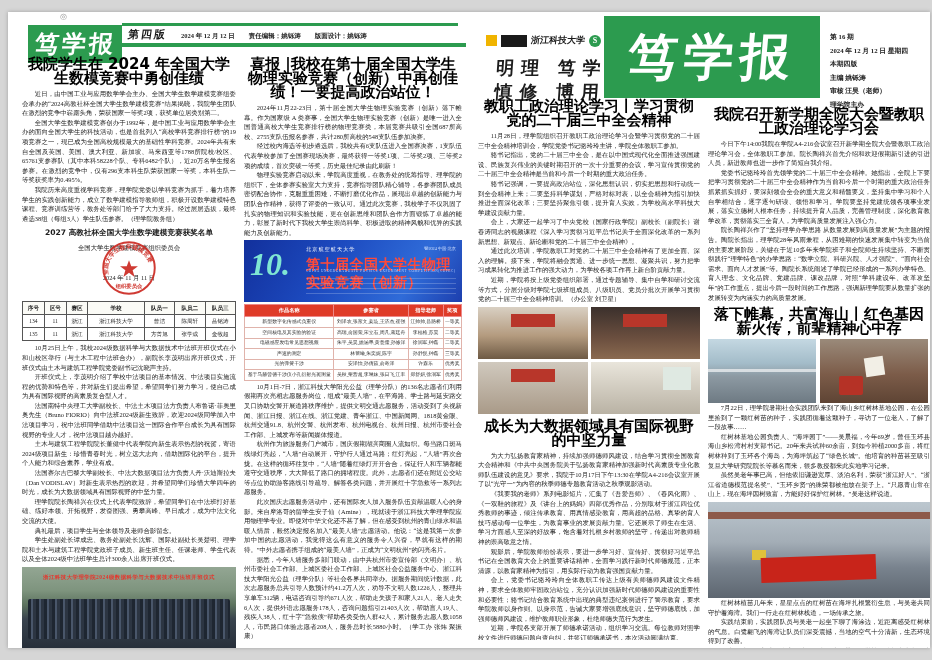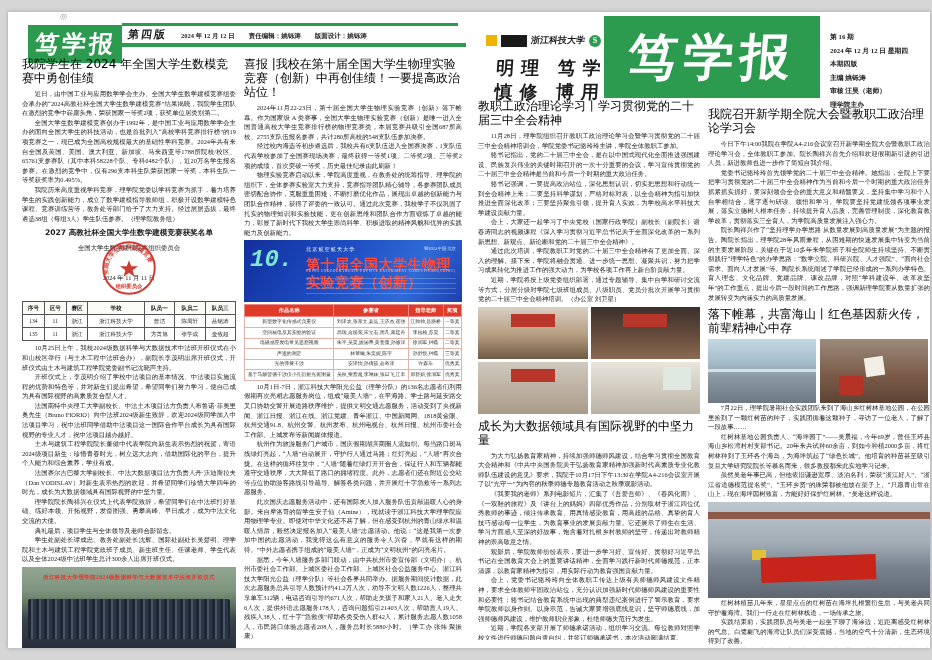--- a/index.html
+++ b/index.html
@@ -4,21 +4,21 @@
 <style>
   * { margin:0; padding:0; box-sizing:border-box; }
   html,body { width:932px; height:660px; }
   body { background:#d6d6d6; font-family:"Liberation Serif", serif; position:relative; overflow:hidden; color:#1c1c1c; }
   .sheet { position:absolute; left:8px; top:12px; width:922px; height:636px; background:#ffffff; box-shadow:0 0 4px rgba(0,0,0,.25); }
   .page-mark { position:absolute; left:52px; top:0px; font-size:8px; color:#999; }
 
   
   .col { position:absolute; overflow:hidden; }
   .paras p { font-size:6.4px; line-height:9.6px; text-align:justify; text-indent:2em; color:#222; }
-  h2.headline { font-family:"DejaVu Sans", sans-serif; font-weight:normal; font-size:12px; line-height:14px; text-align:left; margin:5px 0 4px 0; color:#000; }
+  h2.headline { font-family:"DejaVu Sans", sans-serif; font-weight:bold; font-size:15px; line-height:14px; text-align:center; margin:5px 0 4px 0; color:#000; }
   h3.subhead { font-family:"DejaVu Sans", sans-serif; font-weight:bold; font-size:7.6px; text-align:center; margin:5px 0 2px 0; }
 
   
   .lp-green { position:absolute; left:20px; top:13px; width:94px; height:38px; background:var(--green); display:flex; align-items:center; justify-content:center; }
   .lp-green .t { color:#fff; font-size:24px; font-weight:bold; letter-spacing:3px; transform:skewX(-6deg); font-family:"Liberation Serif", serif; }
   .lp-rule-top { position:absolute; left:114px; top:11px; width:336px; height:3px; background:var(--green); }
   .lp-rule-bot { position:absolute; left:114px; top:31px; width:344px; height:3.5px; background:var(--green); }
   .lp-info { position:absolute; left:120px; top:15px; width:338px; display:flex; align-items:baseline; gap:14px; }
   .lp-info .edition { font-size:11px; font-weight:bold; transform:skewX(-8deg); letter-spacing:2px; }
   .lp-info span.small { font-size:6.5px; font-weight:bold; }
@@ -46,21 +46,21 @@
   table.redtable td { font-size:4.9px; color:#333; text-align:center; padding:1.8px 1px; border:0.5px solid #e0b3ab; line-height:6px; }
 
   
   .award-block { position:relative; height:58px; text-align:center; }
   .award-block .org { font-size:6.4px; padding-top:4px; }
   .award-block .adate { font-size:6.4px; position:absolute; left:0; right:0; top:34px; }
   .seal { position:absolute; left:50%; top:0px; margin-left:-28px; opacity:.92; }
 
   
   .poster { position:relative; width:100%; height:62px; background:linear-gradient(120deg,#12309c 0%, #1d4bc0 40%, #2f6bd8 75%, #1d3fae 100%); overflow:hidden; margin:3px 0 0 0; }
-  .poster .p10 { position:absolute; left:6px; top:6px; font-size:24px; font-weight:bold; font-style:italic; color:#7fe6d3; font-family:Liberation Mono, monospace; }
+  .poster .p10 { position:absolute; left:6px; top:6px; font-size:32px; font-weight:bold; font-style:italic; color:#7fe6d3; font-family:Liberation Serif, serif; }
   .poster .p-univ { position:absolute; left:62px; top:6px; font-size:5.2px; color:#fff; letter-spacing:1px; }
   .poster .p-tag { position:absolute; right:6px; top:6px; font-size:4.2px; color:#cfe0ff; }
   .poster .p-title { position:absolute; left:62px; top:16px; font-size:14px; font-weight:bold; color:#ff4a3a; font-family:"DejaVu Sans", sans-serif; letter-spacing:.5px; }
   .poster .p-sub { position:absolute; left:62px; top:29px; font-size:3.4px; color:#bcd3ff; letter-spacing:.6px; }
   .poster .p-bars { position:absolute; left:62px; top:38px; width:150px; height:18px; background:repeating-linear-gradient(180deg, rgba(255,255,255,.35) 0 1px, transparent 1px 5px); opacity:.6; }
 
   
   .ph { position:relative; overflow:hidden; background:#888; }
   .ph-caption { position:relative; z-index:2; text-align:center; color:#e8332a; font-weight:bold; font-size:5.4px; padding-top:7px; letter-spacing:.5px; }
   .ph-group { width:100%; height:84px; background:linear-gradient(180deg,#93a693 0%, #7e947e 28%, #5d735f 45%, #39434e 62%, #252d38 100%); margin-top:3px; }

